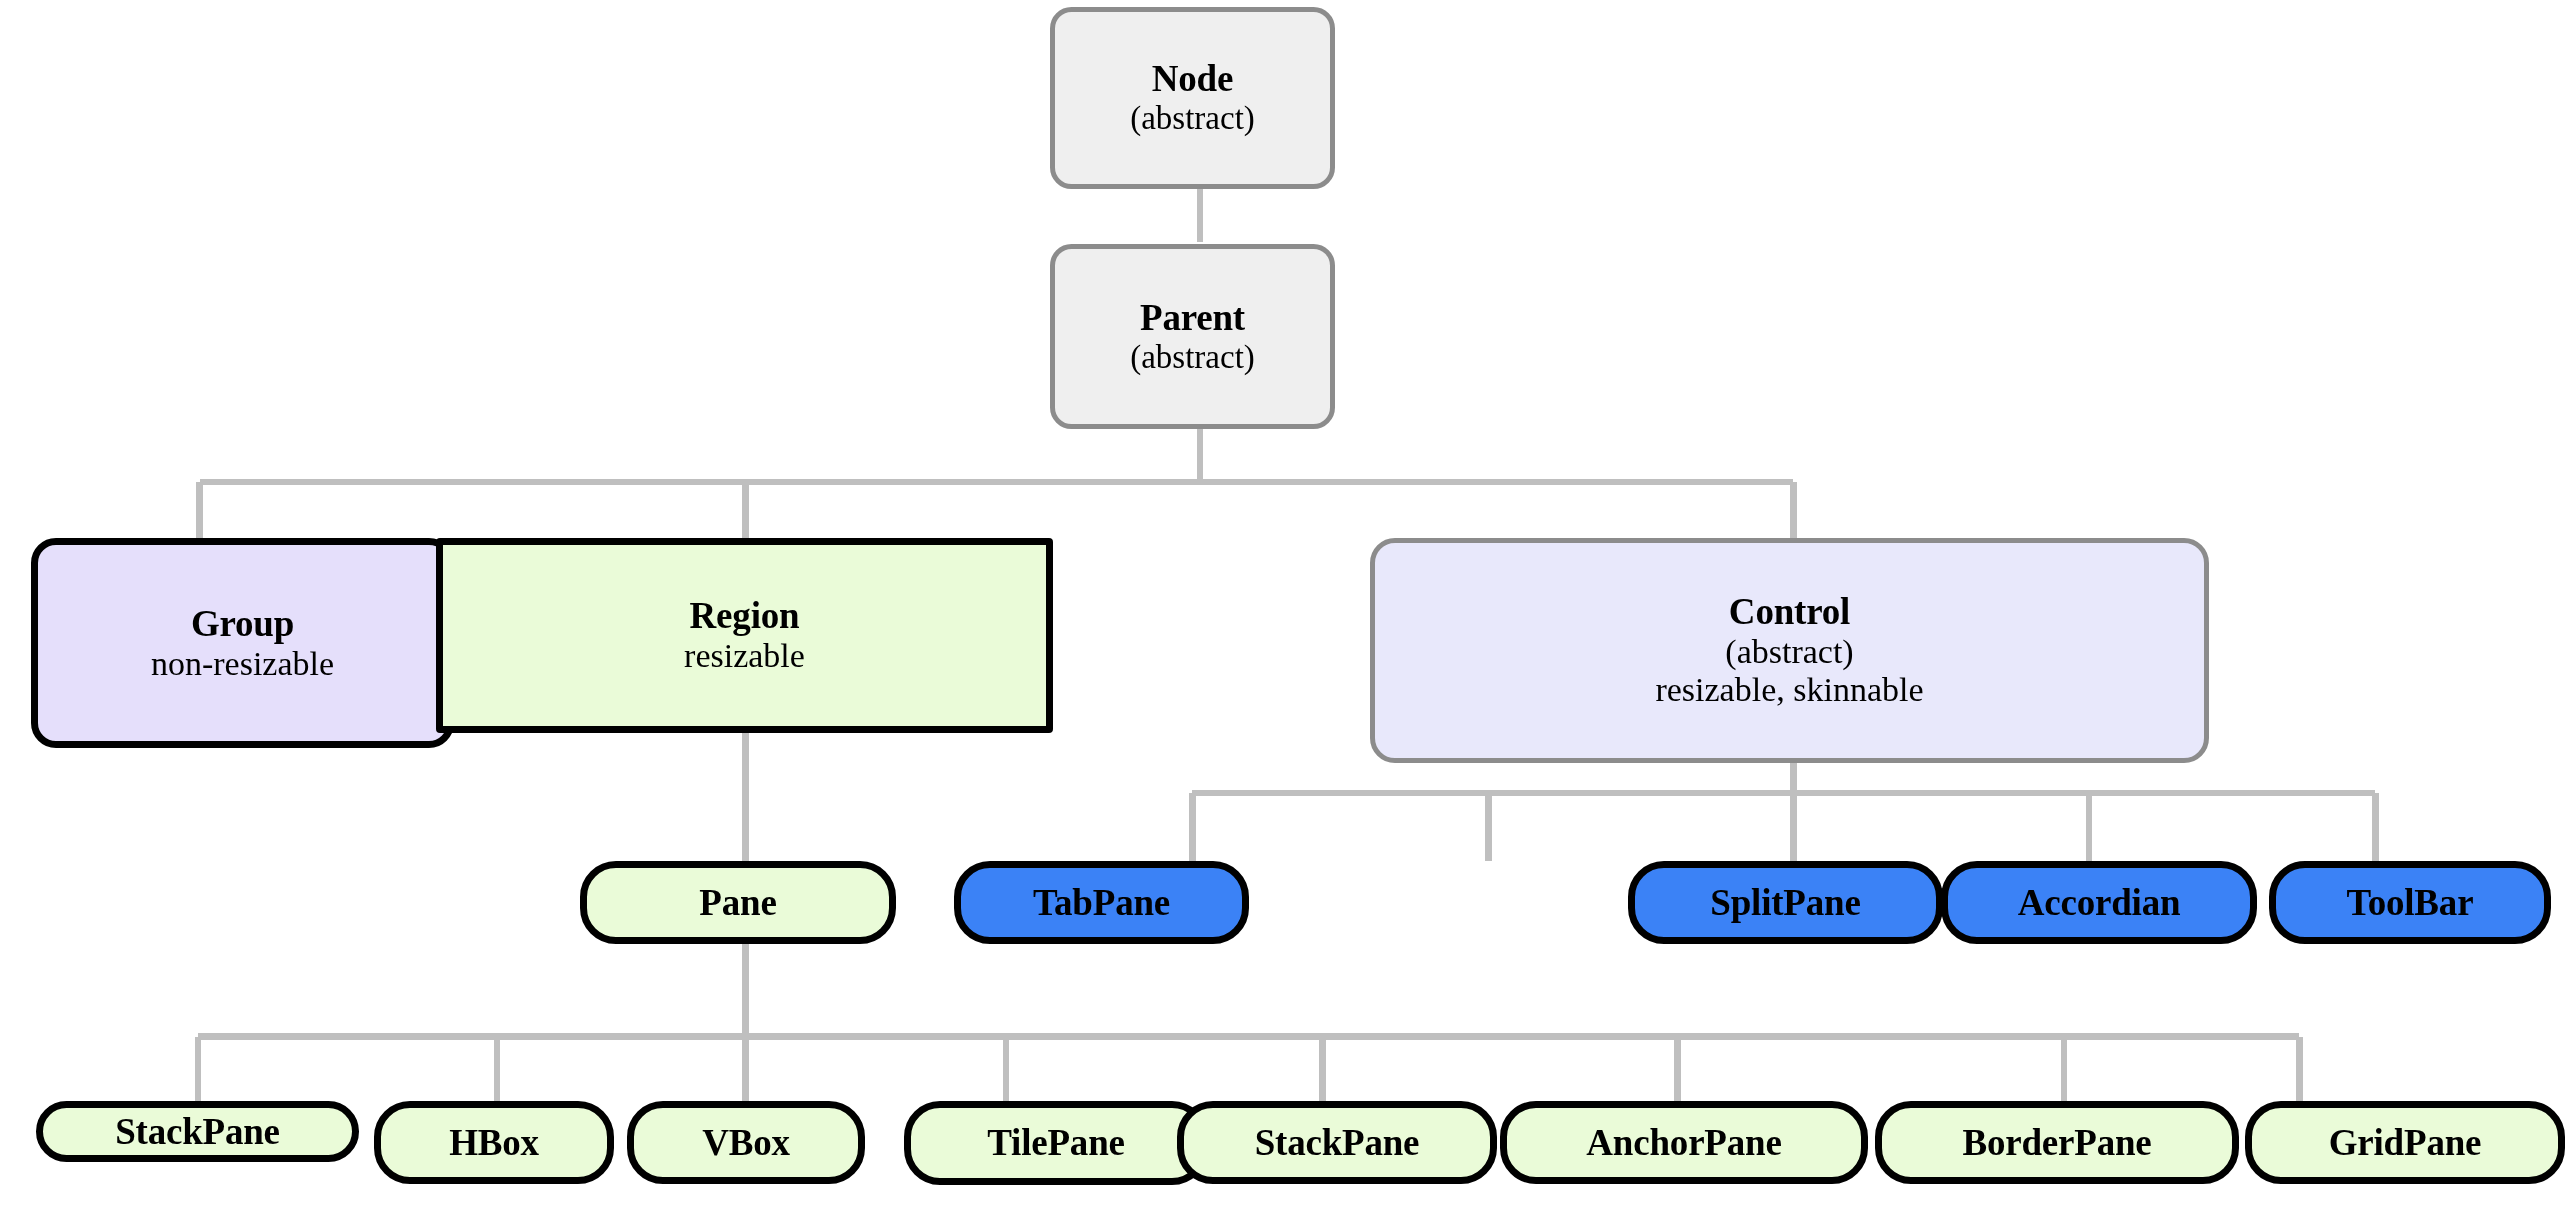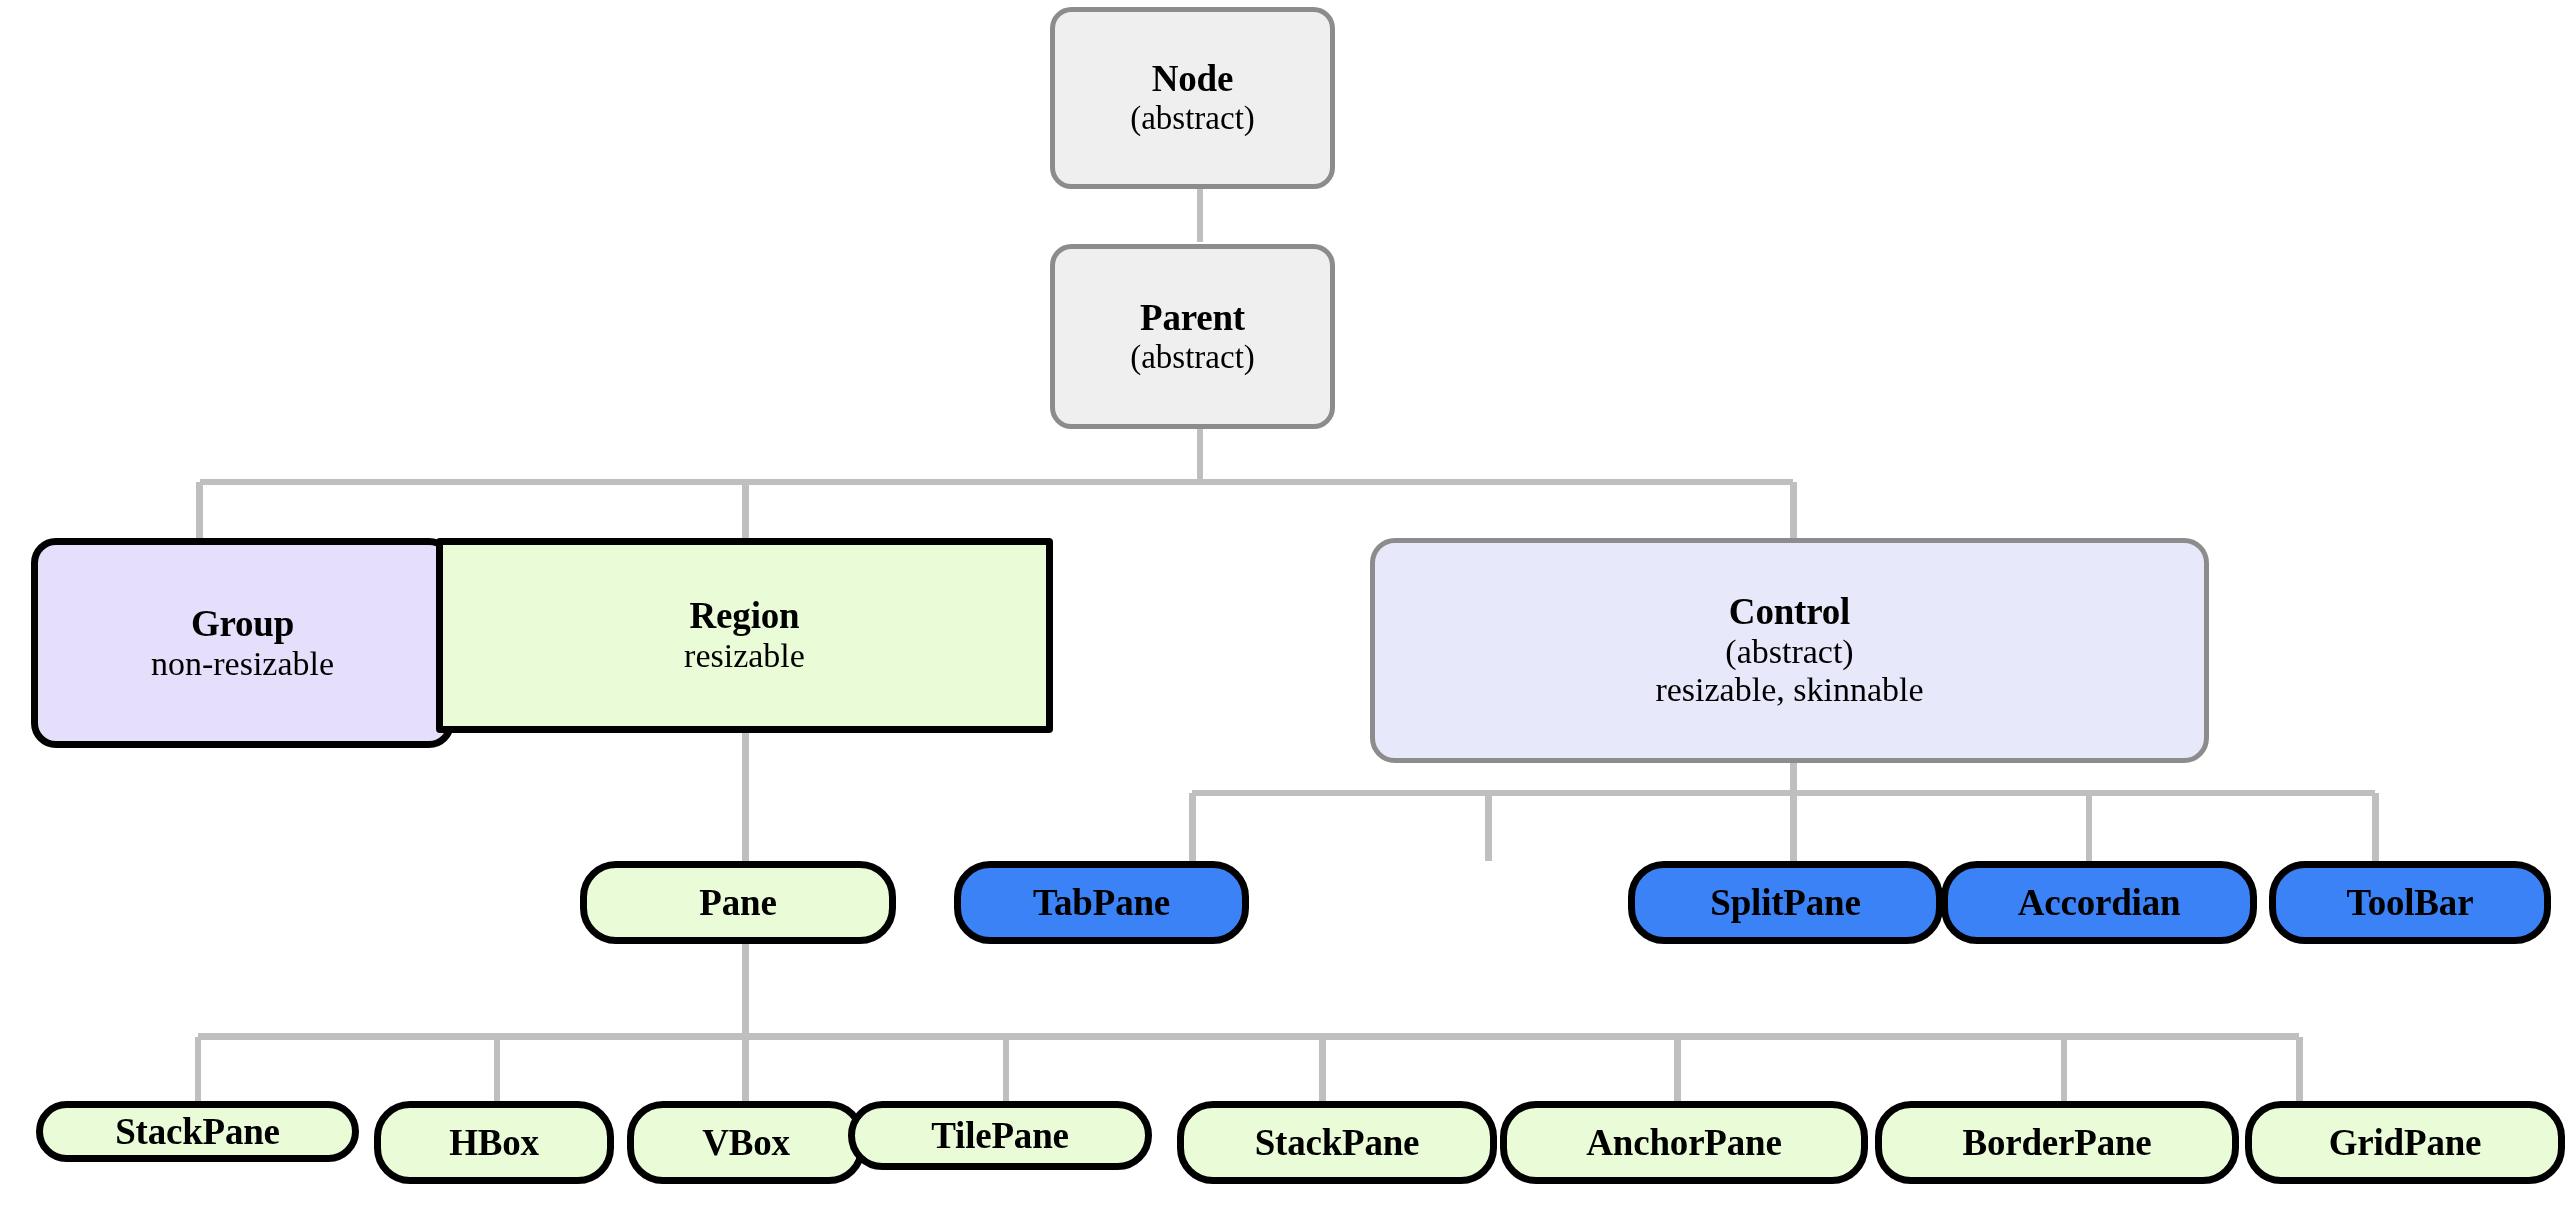--- a/index.html
+++ b/index.html
@@ -176,21 +176,21 @@
   </div>
 
   <div class="node-box v-green fs-leaf leaf" style="left:374px; top:1101px; width:240px; height:83px;">
     <span class="title-line">HBox</span>
   </div>
 
   <div class="node-box v-green fs-leaf leaf" style="left:627px; top:1101px; width:238px; height:83px;">
     <span class="title-line">VBox</span>
   </div>
 
-  <div class="node-box v-green fs-leaf leaf" style="left:848px; top:1101px; width:304px; height:69px;">
+  <div class="node-box v-green fs-leaf leaf" style="left:904px; top:1101px; width:304px; height:84px;">
     <span class="title-line">TilePane</span>
   </div>
 
   <div class="node-box v-green fs-leaf leaf" style="left:1177px; top:1101px; width:320px; height:83px;">
     <span class="title-line">StackPane</span>
   </div>
 
   <div class="node-box v-green fs-leaf leaf" style="left:1500px; top:1101px; width:368px; height:83px;">
     <span class="title-line">AnchorPane</span>
   </div>

